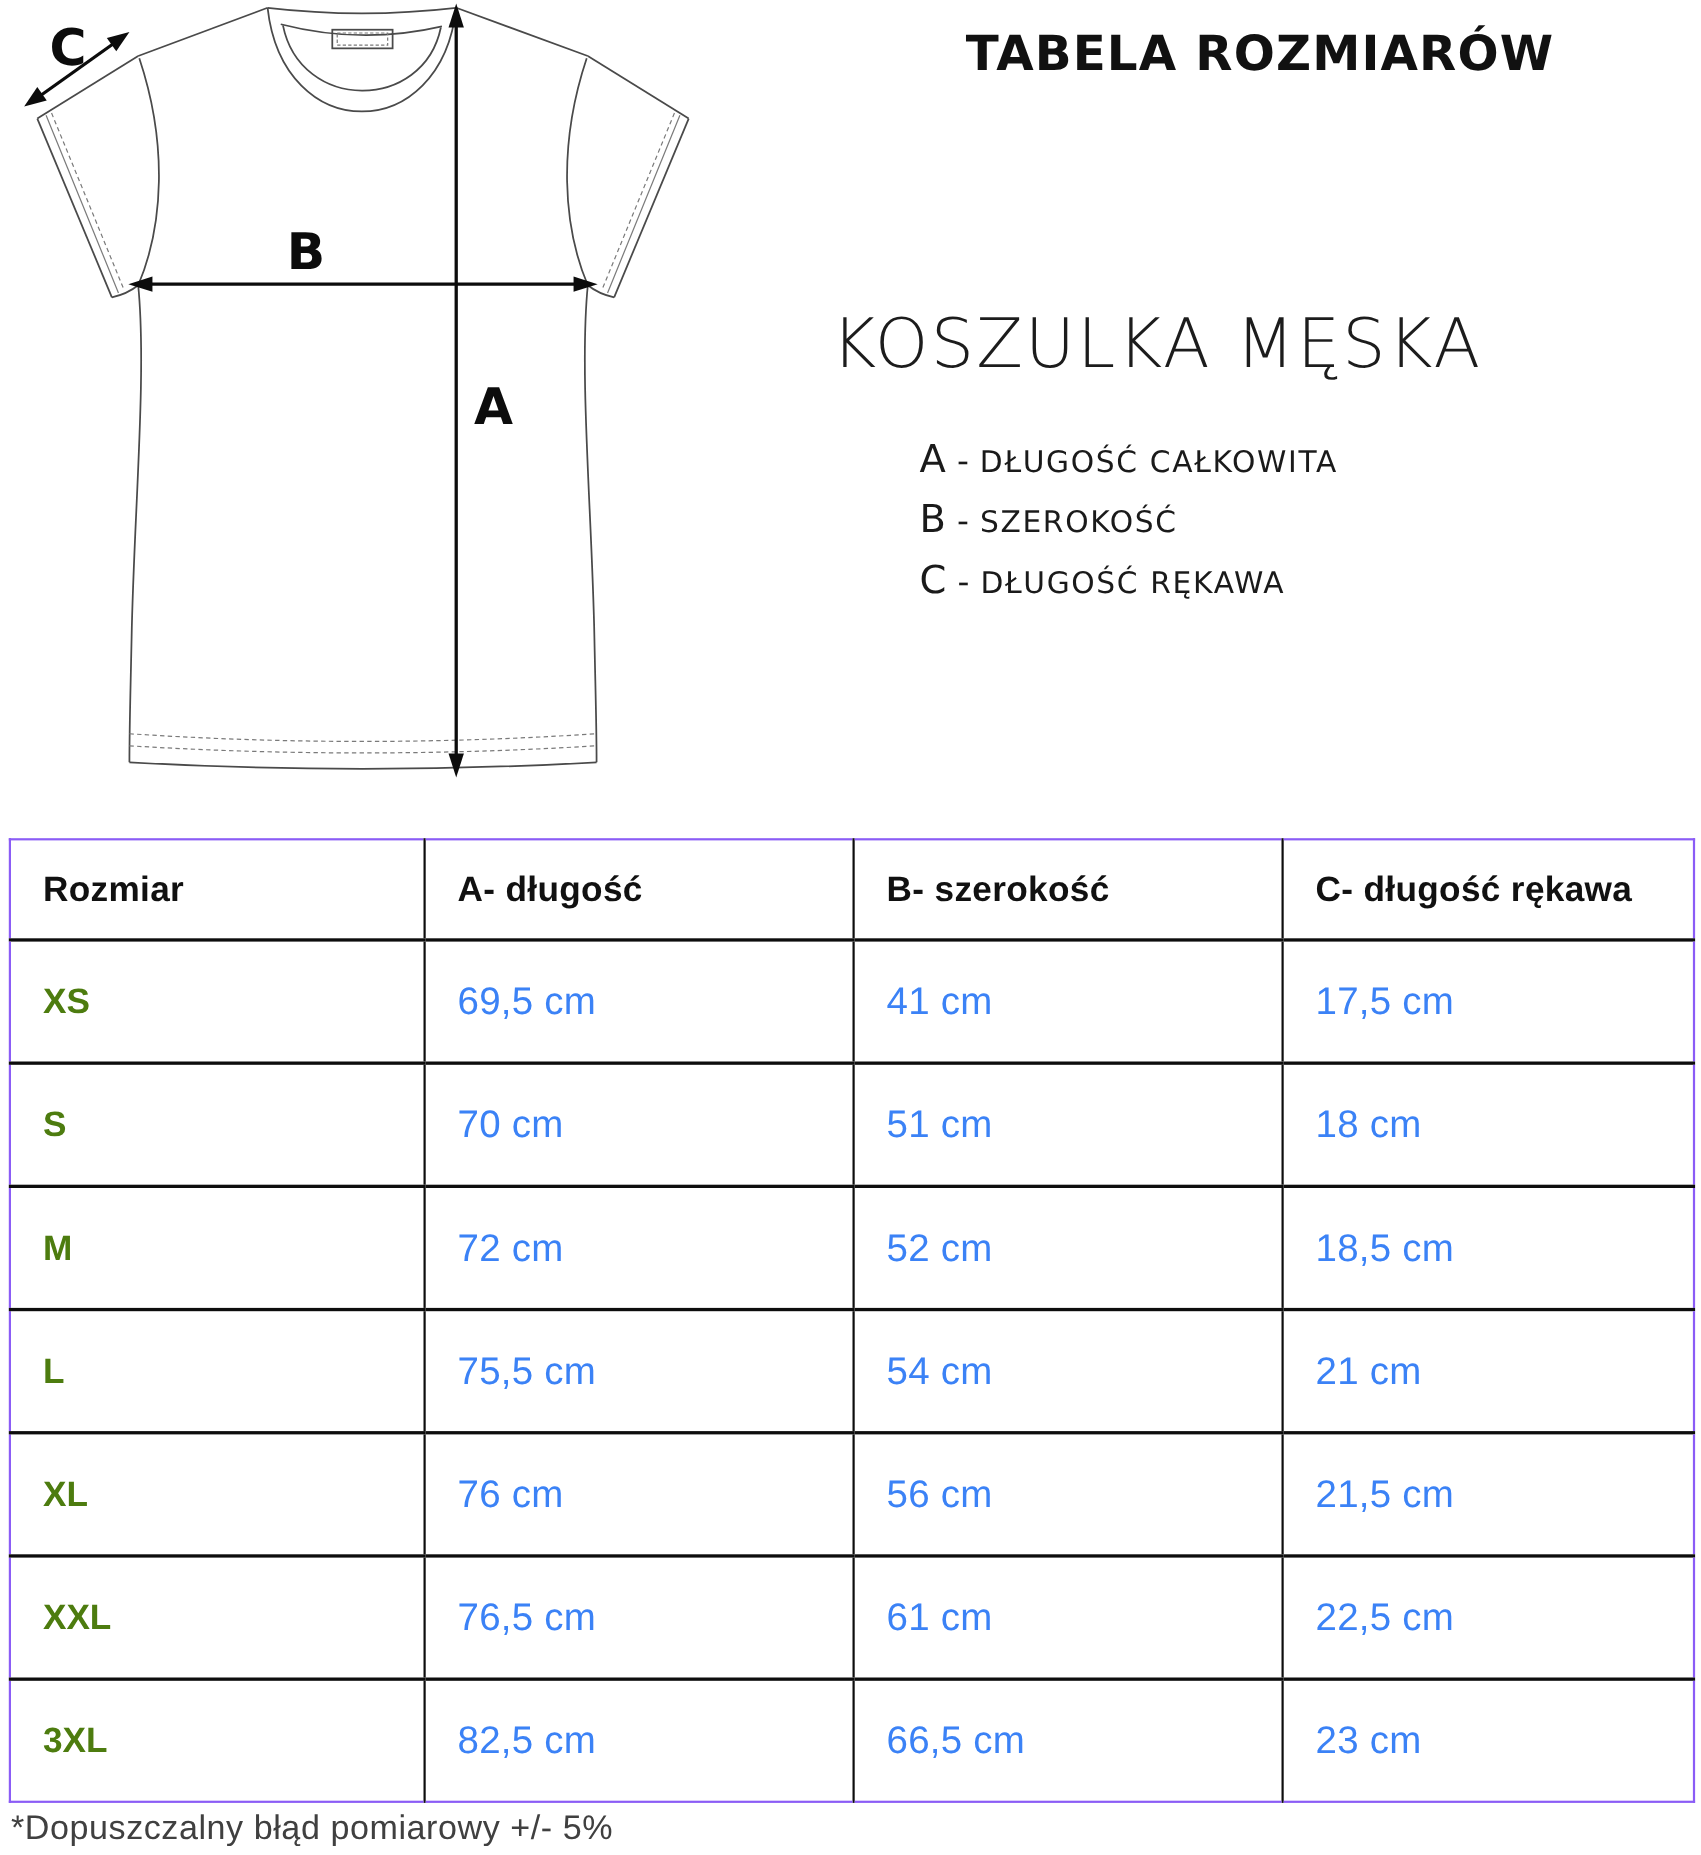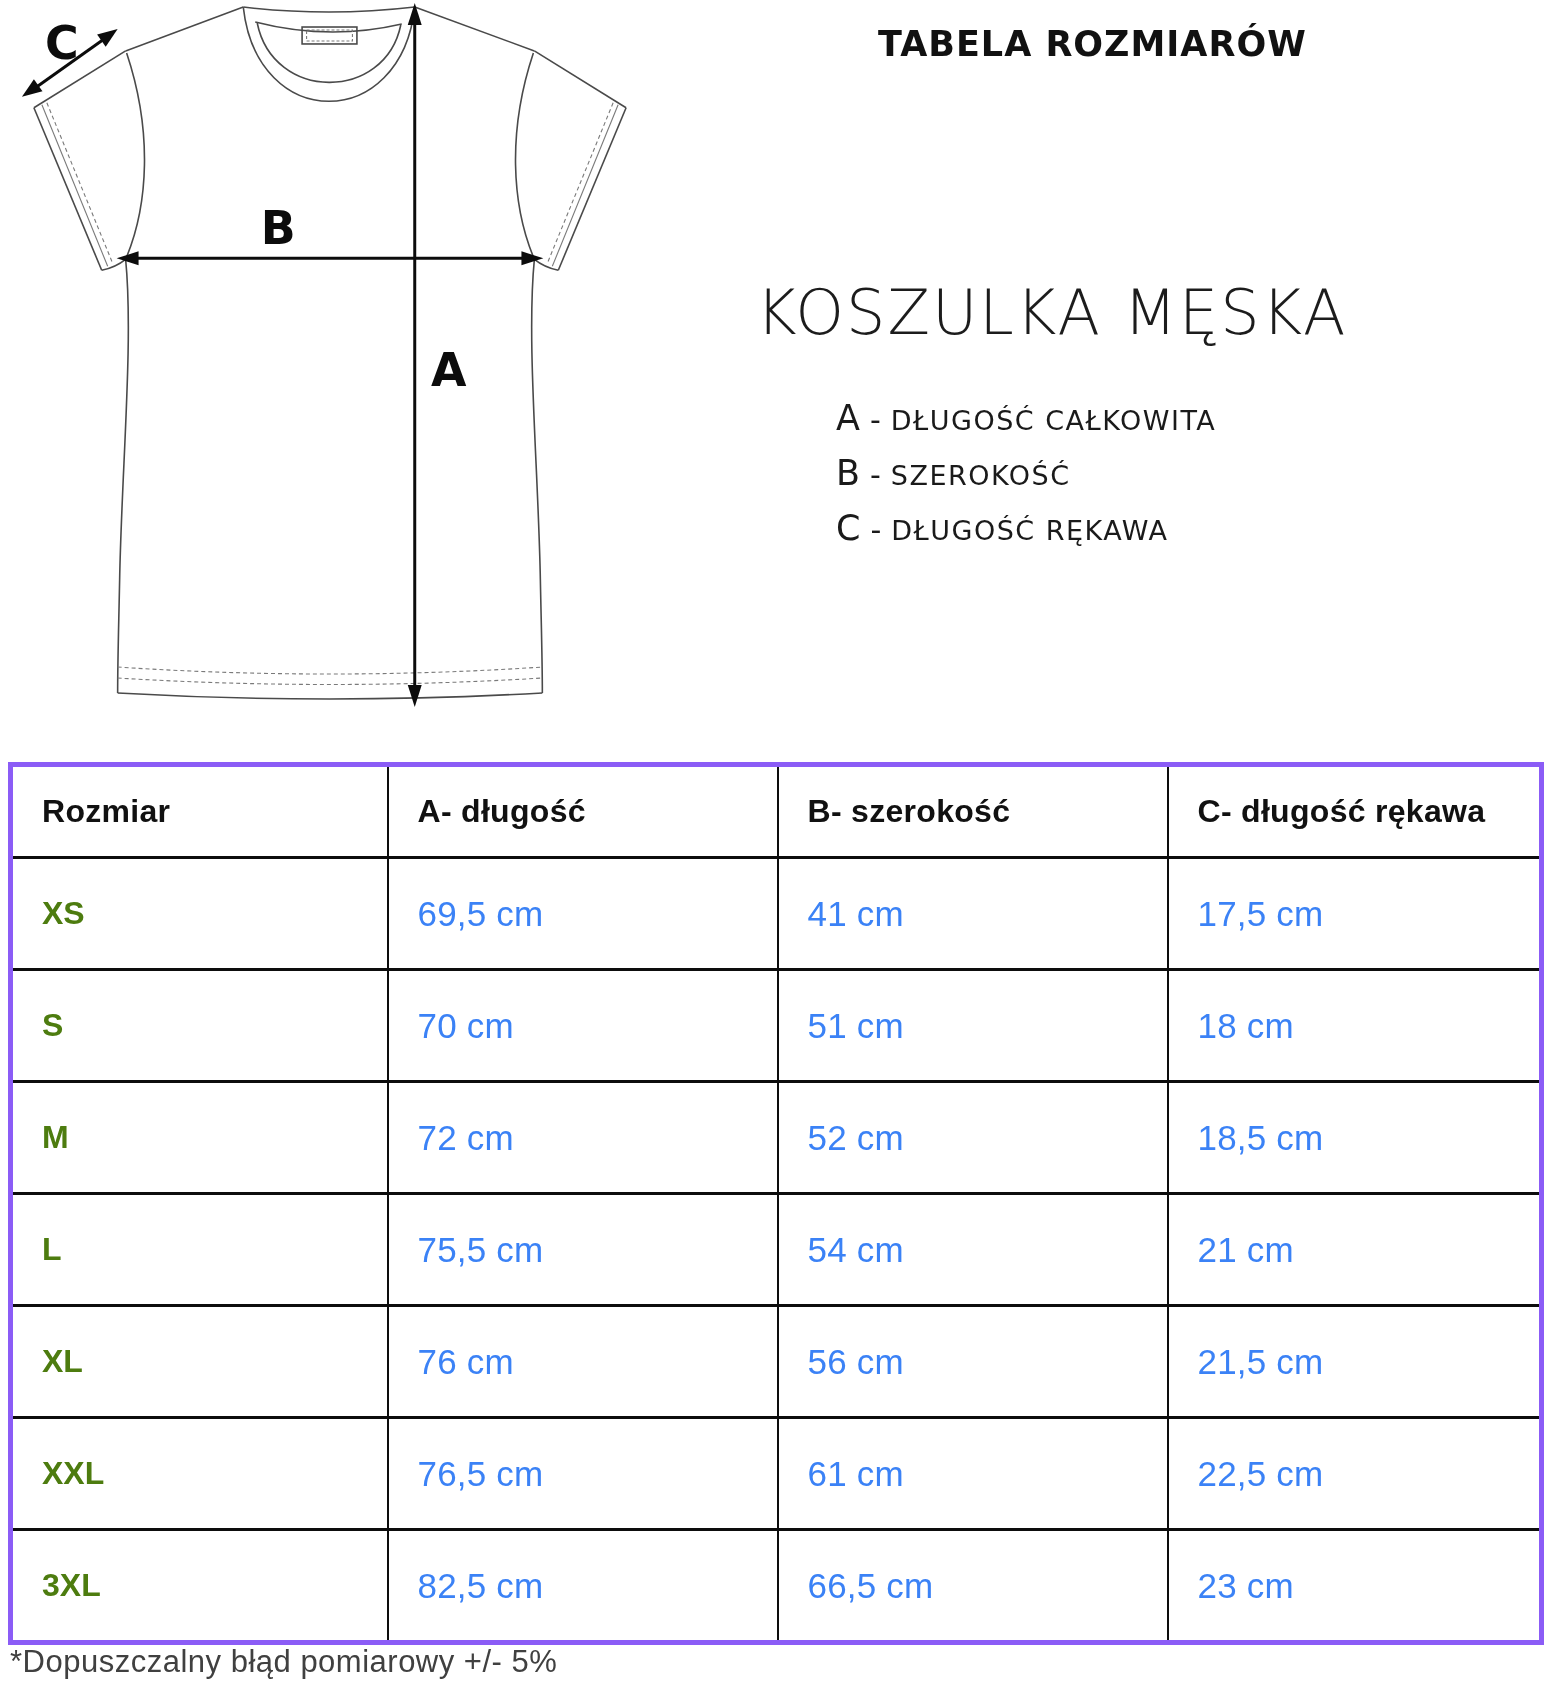--- a/index.html
+++ b/index.html
@@ -2,36 +2,36 @@
 <html><head>
 <meta charset="utf-8">
 <style>
   html,body{margin:0;padding:0;background:#fff;}
   .canvas{position:relative;width:1546px;height:1686px;background:#ffffff;
           font-family:"Liberation Sans",sans-serif;color:#141414;overflow:hidden;}
 
   
   .page-title{position:absolute;left:878px;top:24px;margin:0;
               font-family:"DejaVu Sans",sans-serif;font-weight:700;
-              font-size:35px;letter-spacing:1px;white-space:nowrap;color:#111;}
+              font-size:44px;letter-spacing:1px;white-space:nowrap;color:#111;}
   .subtitle{position:absolute;left:756px;top:276px;margin:0;
             font-family:"DejaVu Sans",sans-serif;font-weight:200;
             font-size:62px;letter-spacing:2px;white-space:nowrap;color:#1c1c1c;}
   .legend{position:absolute;left:836px;top:398px;margin:0;padding:0;list-style:none;
           font-family:"DejaVu Sans",sans-serif;color:#1a1a1a;}
   .legend li{height:33px;margin-bottom:22px;white-space:nowrap;
              display:flex;align-items:baseline;}
   .lg-letter{font-size:35px;font-weight:400;}
   .lg-dash{font-size:30px;margin:0 10px;}
   .lg-label{font-size:27px;letter-spacing:1.5px;font-weight:400;}
 
   
   .size-table{position:absolute;left:8px;top:762px;width:1531px;
               border-collapse:collapse;table-layout:fixed;
-              border:5px solid #8b5cf6;}
+              border:2px solid #8b5cf6;}
   .size-table th,.size-table td{
       border-left:2px solid #0d0d0d;border-top:3px solid #0d0d0d;
       padding:0 0 0 29px;text-align:left;vertical-align:middle;}
   .size-table th:first-child,.size-table td:first-child{border-left:none;}
   .size-table thead th{height:89px;font-size:32px;font-weight:700;
                        letter-spacing:.3px;border-top:none;color:#111;}
   .size-table tbody th{height:109px;font-size:32px;font-weight:700;color:#4d7c0f;}
   .size-table tbody td{height:109px;font-size:35px;font-weight:400;
                        letter-spacing:.2px;color:#3b82f6;}
 

